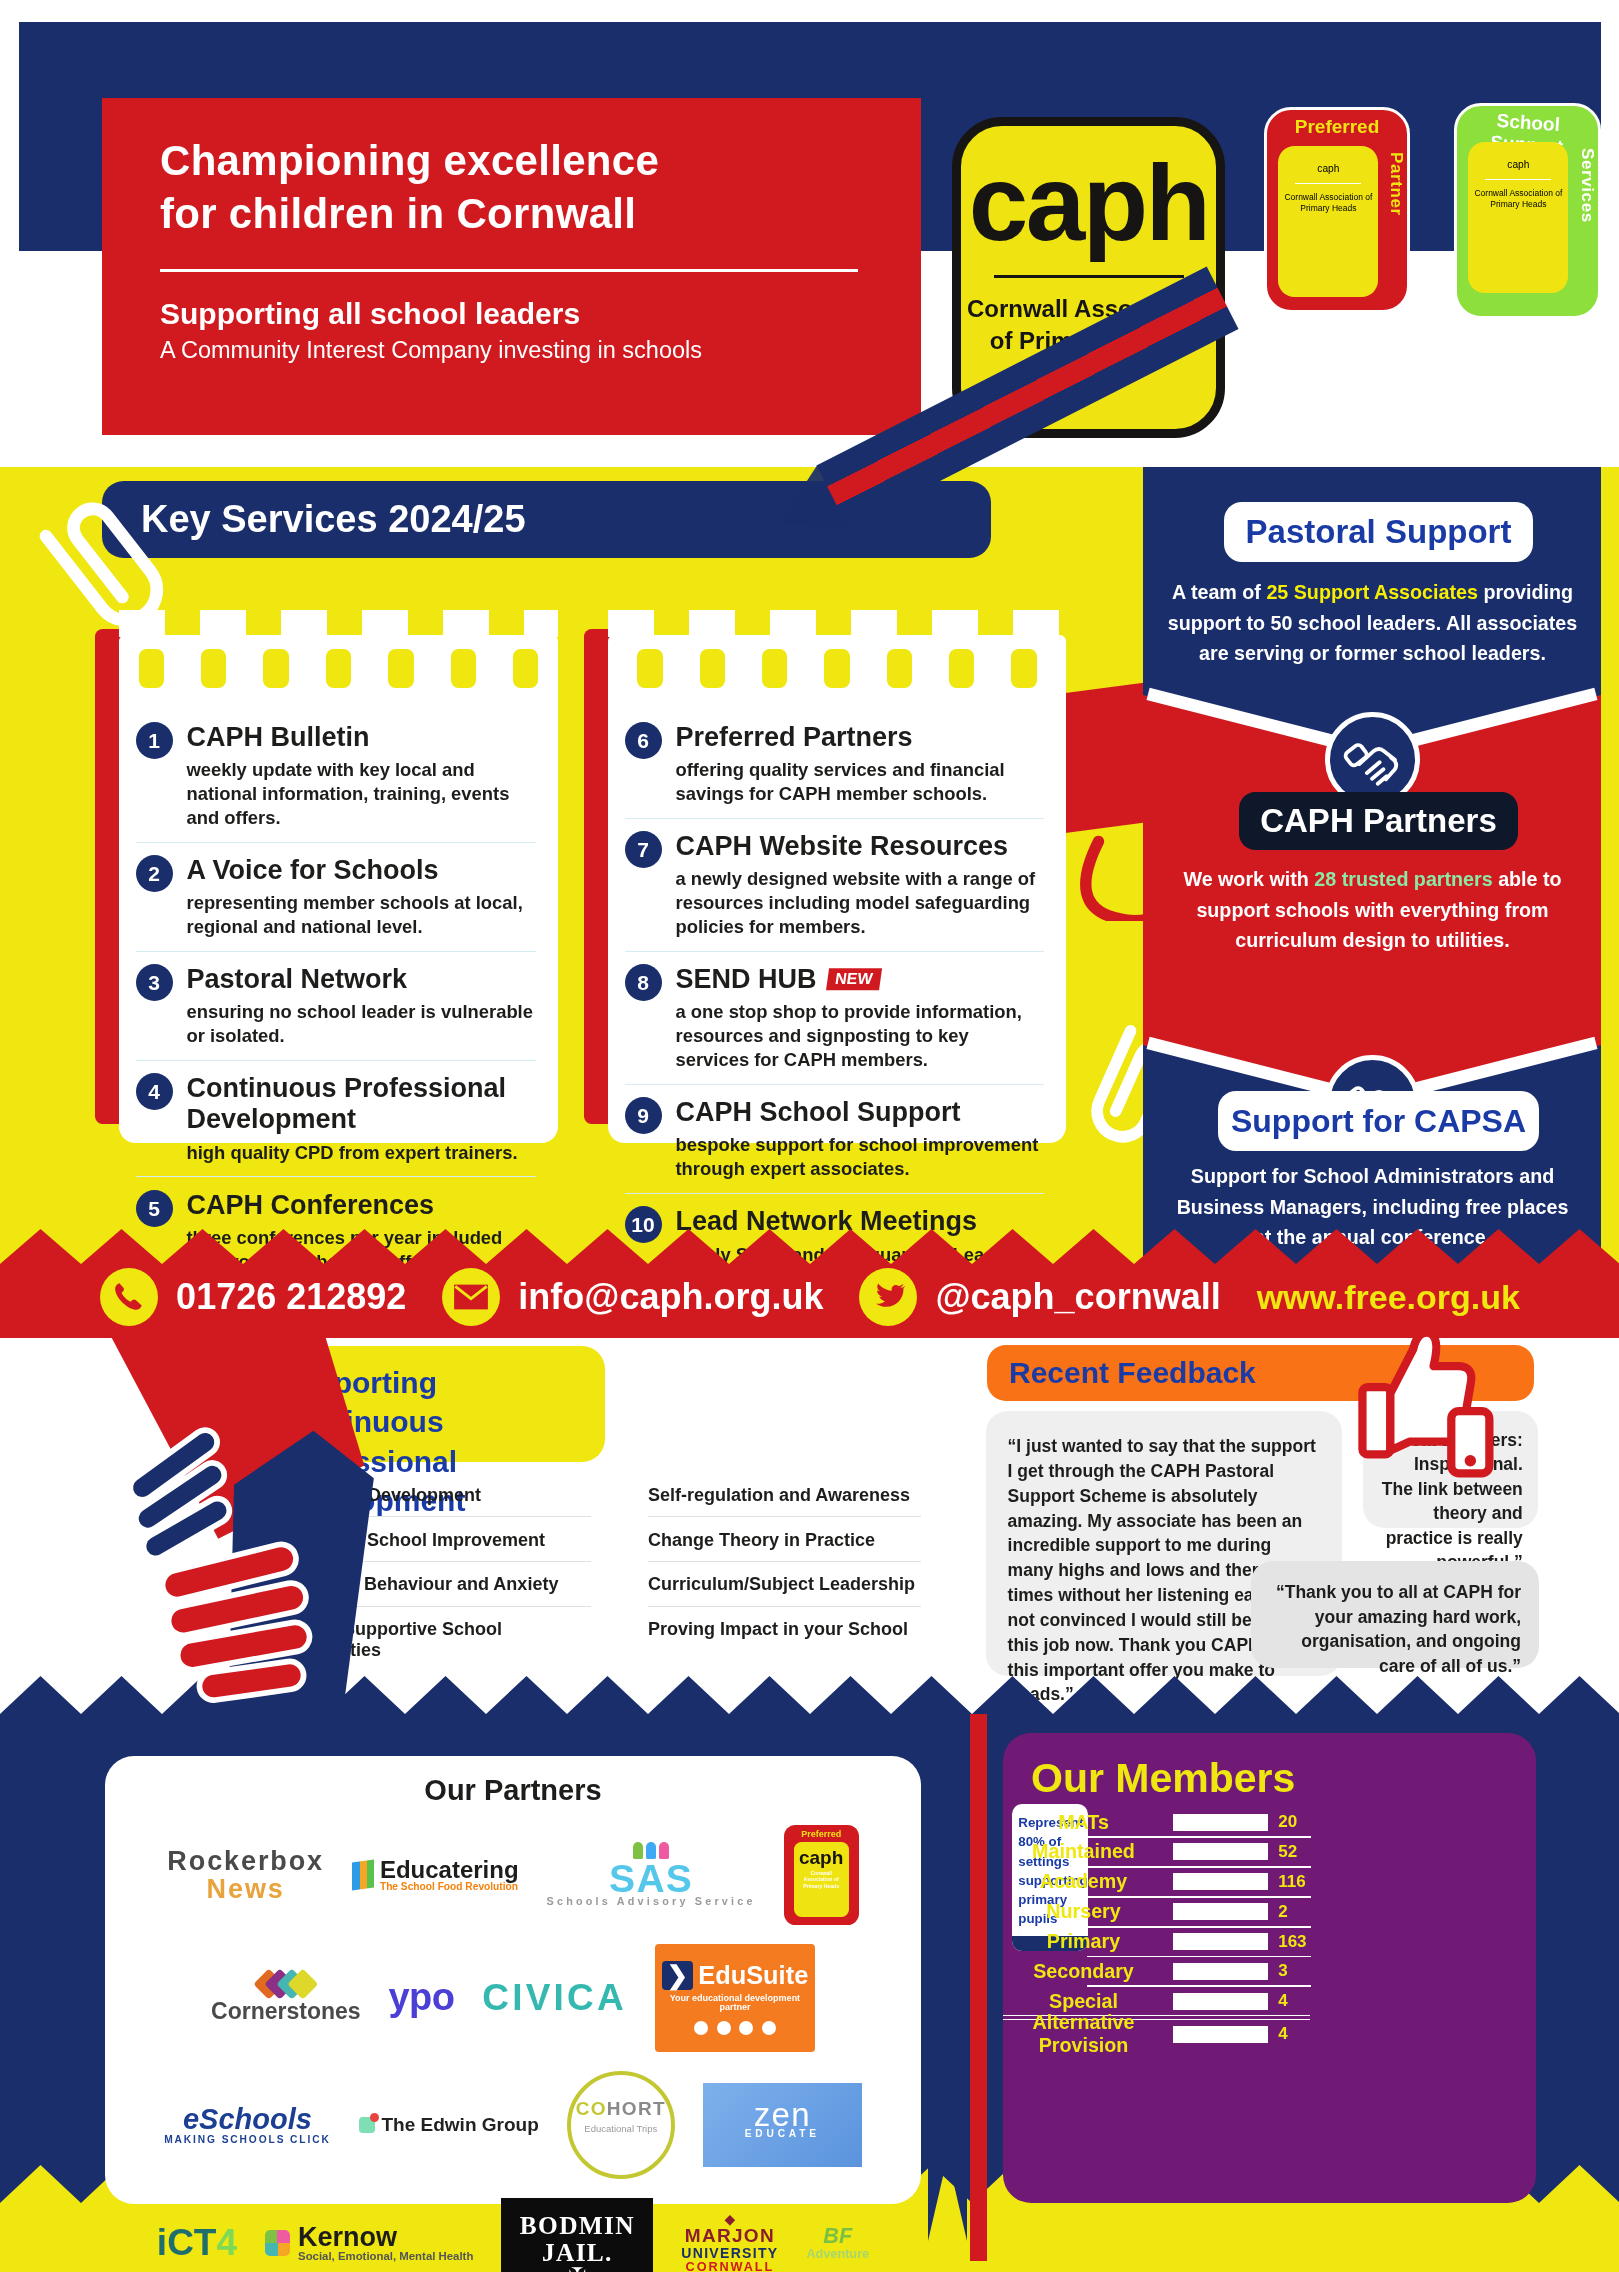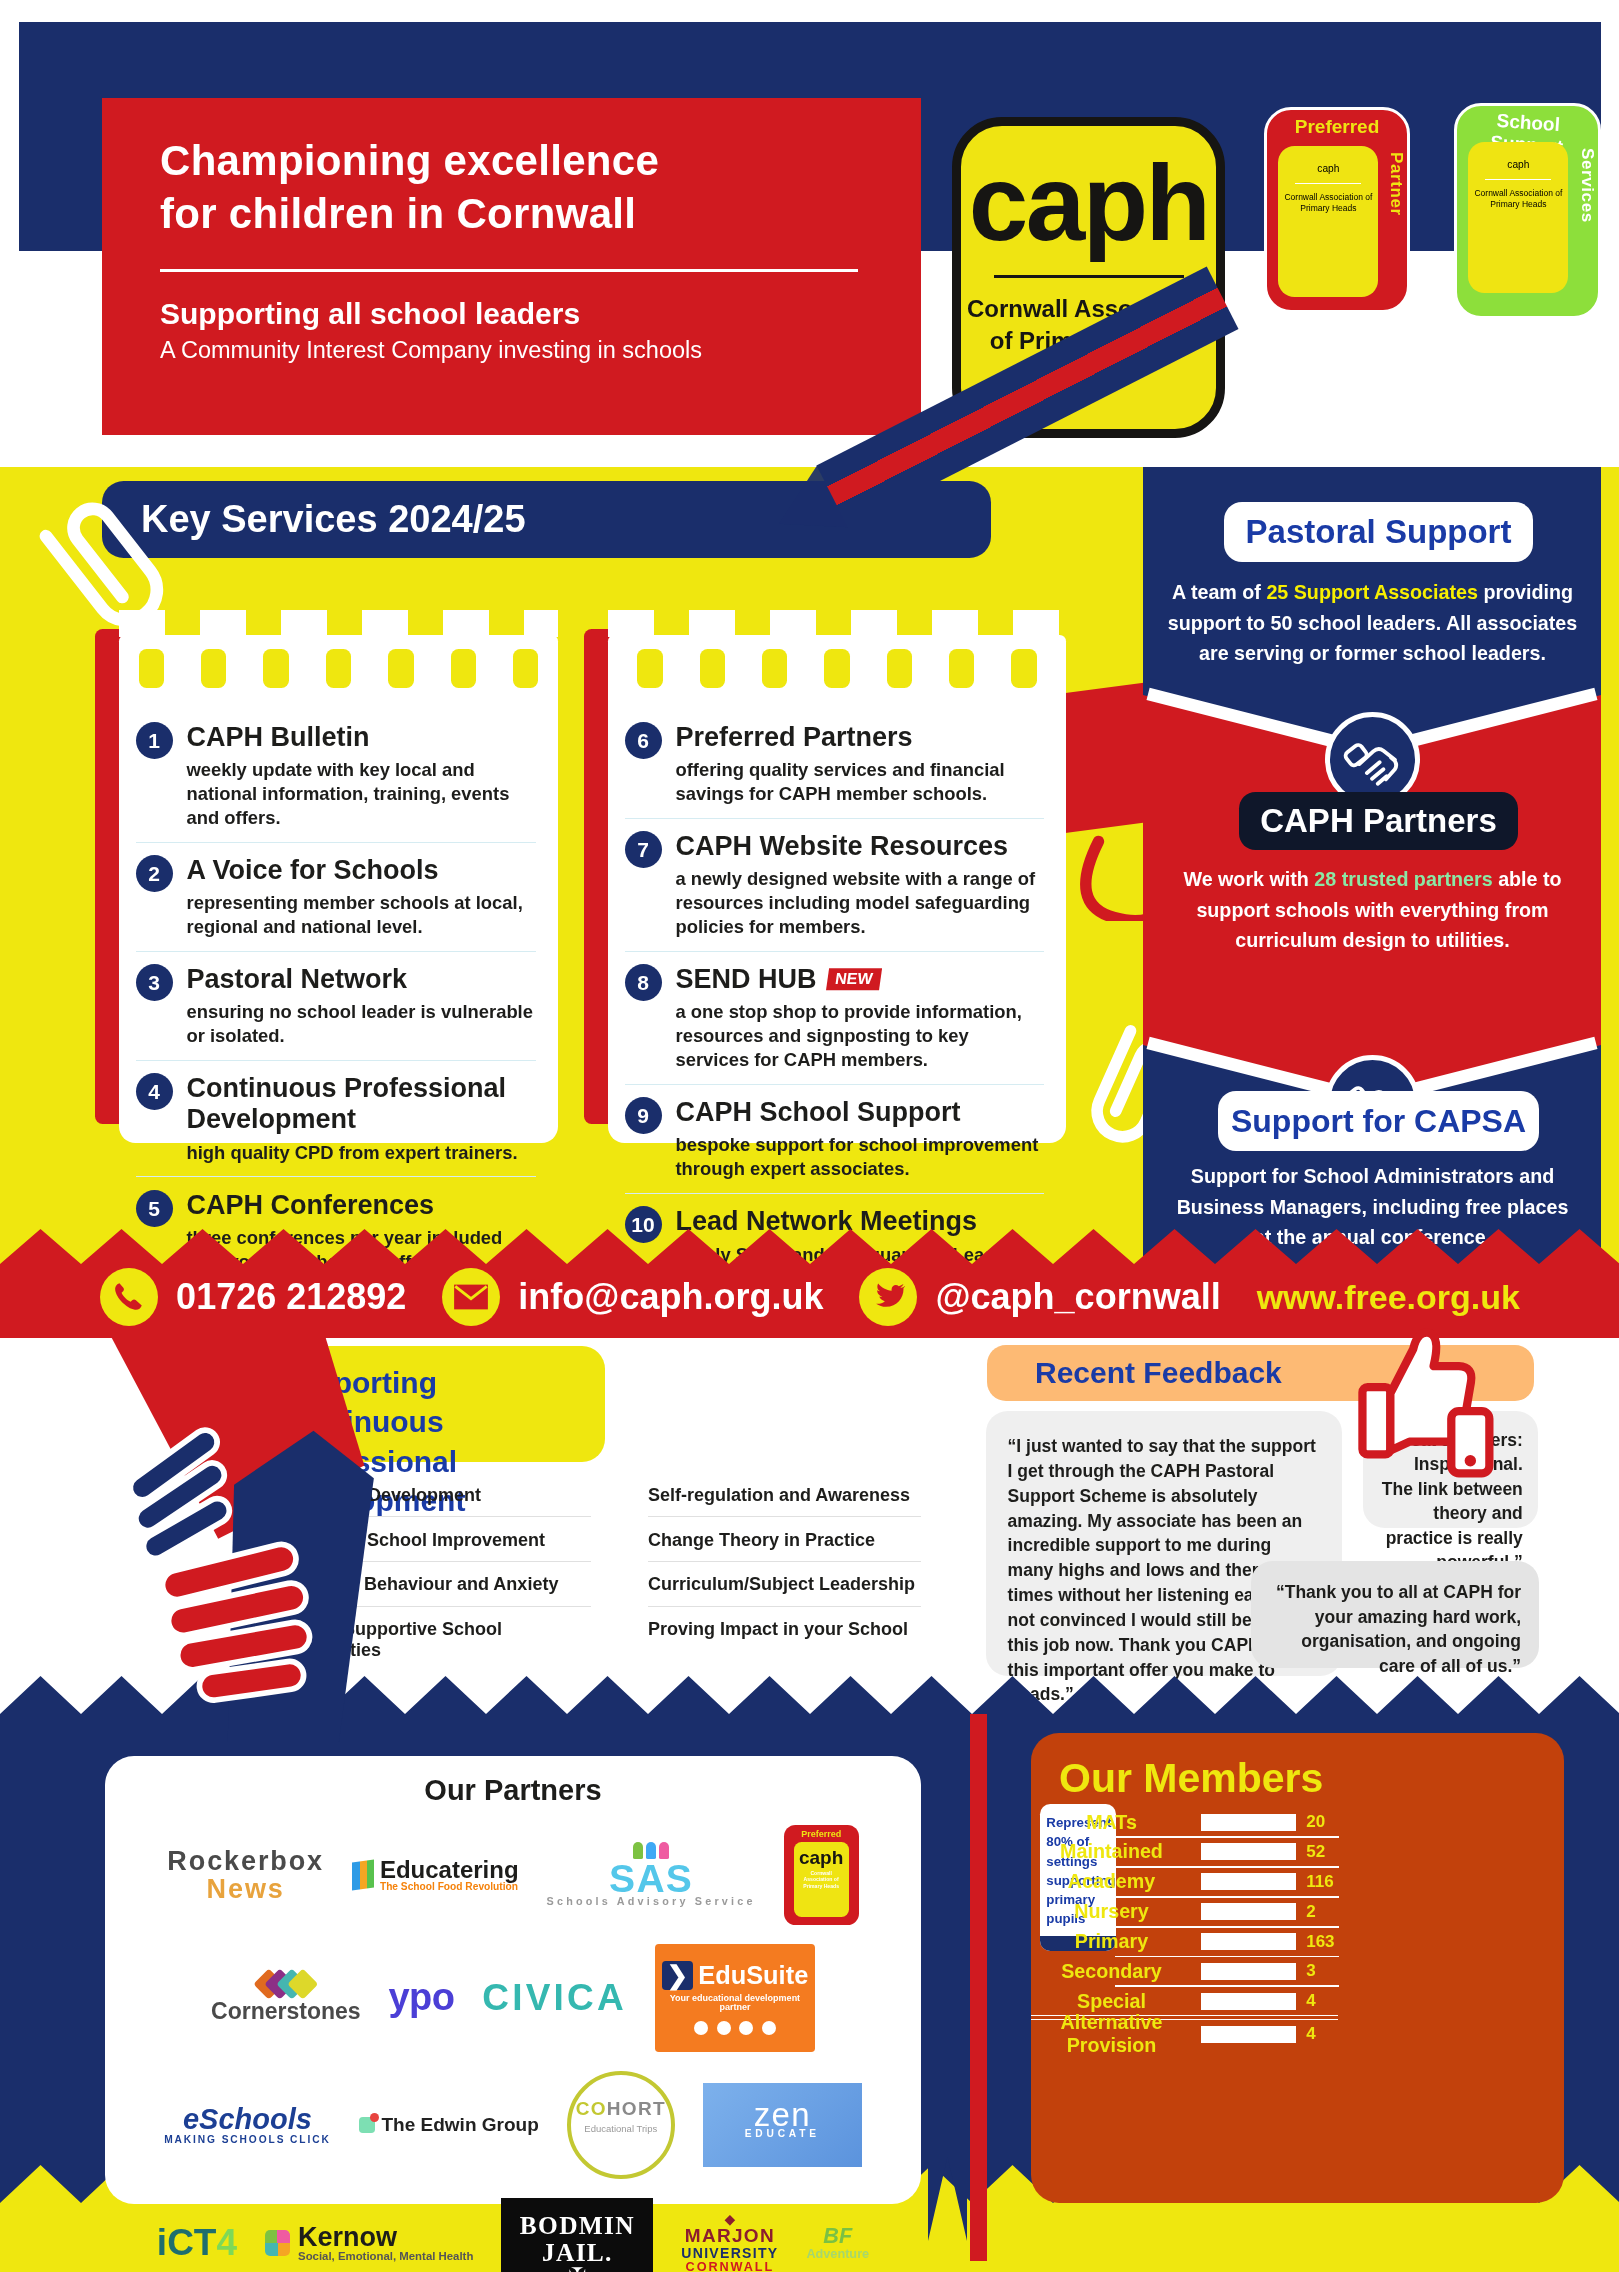--- a/index.html
+++ b/index.html
@@ -78,21 +78,21 @@
 
   
   .hands { position:absolute; left:18px; top:1329px; z-index:4; }
   .cpd-pill { position:absolute; left:248px; top:1346px; width:357px; height:116px; background:#efe70f; border-radius:23px; color:#1a3ba6; font-size:30px; font-weight:900; line-height:1.32; padding:16.5px 0 0 29px; }
   .course-col { position:absolute; top:1472px; }
   .course-col .ci { font-size:18px; font-weight:800; color:#1d1d1b; padding:12.7px 0 10.2px 0; border-bottom:1.9px solid #e0e0e0; }
   .course-col .ci.last { border-bottom:none; }
   .col1 { left:267px; width:324px; }
   .col2 { left:648px; width:273px; }
 
-  .fb-pill { position:absolute; left:987px; top:1345px; width:547px; height:56px; background:#fdba74; border-radius:19px; color:#1a3ba6; font-size:30px; font-weight:900; line-height:56px; padding-left:48px; }
+  .fb-pill { position:absolute; left:987px; top:1345px; width:547px; height:56px; background:#f97316; border-radius:19px; color:#1a3ba6; font-size:30px; font-weight:900; line-height:56px; padding-left:22px; }
   .thumb { position:absolute; left:1351px; top:1316px; z-index:6; }
   .fb-box { position:absolute; background:#efefef; border-radius:21.6px; color:#1d1d1b; font-weight:800; }
   .fb1 { left:986px; top:1411px; width:356px; height:265px; font-size:17.5px; line-height:1.42; padding:23px 21.6px; }
   .fb2 { left:1363px; top:1411px; width:175px; height:117px; font-size:17.5px; line-height:1.4; padding:16.5px 15.2px; text-align:right; }
   .fb3 { left:1251px; top:1561px; width:288px; height:107px; background:#e4e4e4; font-size:17.5px; line-height:1.4; padding:19px 18px; text-align:right; }
 
   
   .bottom-navy { position:absolute; left:0; top:1676px; width:1620px; height:527px; background:#1a2e6b; z-index:1; }
   .bottom-yellow { position:absolute; left:0; top:2165px; width:1620px; height:107px; background:#efe70f; z-index:2; }
   .ribbon-navy { position:absolute; left:928px; top:1714px; width:39px; height:527px; background:#1a2e6b; z-index:3;
@@ -152,21 +152,21 @@
   .lg-bodmin { width:152px; height:90px; background:#0c0c0c; color:#fff; padding-top:14px; }
   .lg-bodmin .a { font-family:"Liberation Serif", serif; font-size:25.4px; font-weight:700; letter-spacing:1.3px; line-height:1.05; }
   .lg-bodmin .cross { font-size:21.6px; }
   .lg-marjon .a { font-size:19px; font-weight:900; color:#8c1d2f; letter-spacing:1.3px; }
   .lg-marjon .b { font-size:14px; font-weight:800; color:#1a2e6b; letter-spacing:1.3px; }
   .lg-marjon .c { font-size:12.7px; font-weight:900; color:#d01a20; letter-spacing:1.9px; }
   .lg-marjon .dia { color:#8c1d2f; font-size:14px; }
   .lg-bf .a { font-size:21.6px; font-weight:900; color:#7ac143; font-style:italic; }
   .lg-bf small { font-size:12.7px; color:#a5d76e; font-weight:700; }
 
-  .members-card { position:absolute; left:1003px; top:1733px; width:533px; height:470px; background:#c2410c; border-radius:28px; z-index:4;margin-left:28px; }
+  .members-card { position:absolute; left:1003px; top:1733px; width:533px; height:470px; background:#701a75; border-radius:28px; z-index:4; }
   .members-card h3 { color:#efe70f; font-size:41px; font-weight:900; padding:21.6px 0 0 28px; }
   .m-note { position:absolute; left:9px; top:71px; width:76px; height:147px; background:#fff; border-radius:10.2px; padding:9px 6.3px 0 6.3px; overflow:hidden; }
   .m-note p { color:#1a3ba6; font-size:13.3px; font-weight:900; line-height:1.45; }
   .m-note::after { content:""; position:absolute; left:0; right:0; bottom:0; height:15.2px; background:#1a2e6b; }
   .m-rows { position:absolute; left:0; top:75px; width:312px; }
   .mrow { display:flex; align-items:center; height:28px; }
   .m-label { flex:0 0 170px; text-align:center; padding-right:9px; color:#efe70f; font-size:19.7px; font-weight:900; }
   .m-track { width:95px; height:17px; background:#fff; }
   .m-fill { height:100%; width:var(--fill); background:#1a2e6b; }
   .m-val { color:#efe70f; font-size:17px; font-weight:900; margin-left:10.2px; }

